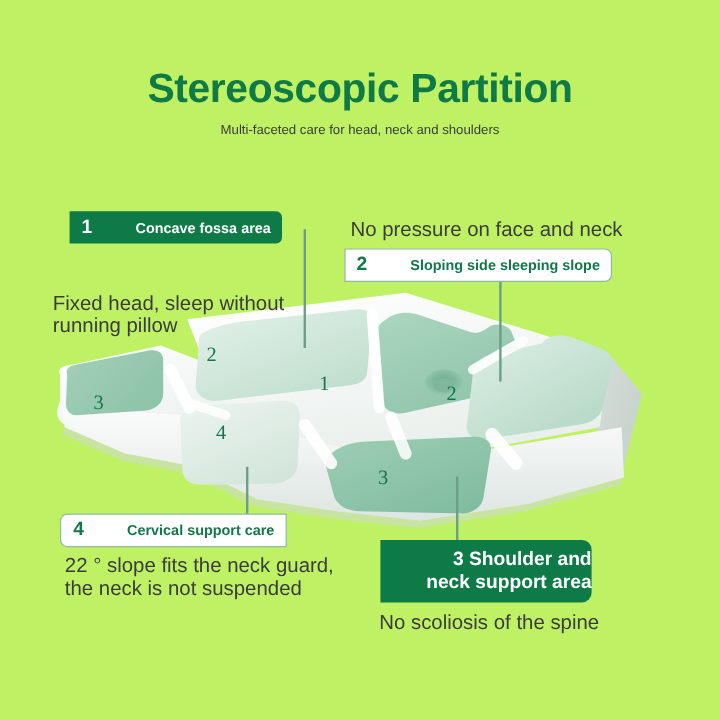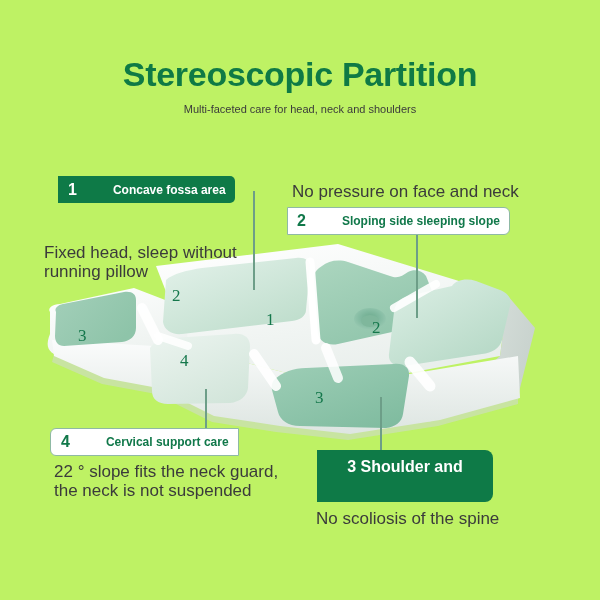--- a/index.html
+++ b/index.html
@@ -98,20 +98,21 @@
     border-radius: 0 8px 8px 0;
     display: block;
     text-align: center;
     padding-top: 7px;
   }
   #box3 .l1, #box3 .l2 {
     display: block;
     font-size: 16px;
     font-weight: bold;
     line-height: 19px;
+    text-align: right;
   }
 
   
   .desc {
     position: absolute;
     font-size: 17px;
     line-height: 19px;
     color: #3b3b3b;
   }
   #desc1 { left: 44px; top: 208px; width: 230px; margin-top: 35px; }
@@ -270,16 +271,17 @@
   </div>
 
   <div class="box box-outline" id="box4">
     <span class="num">4</span>
     <span class="txt">Cervical support care</span>
   </div>
   <div class="desc" id="desc4">22 ° slope fits the neck guard, the neck is not suspended</div>
 
   <div class="box box-filled" id="box3">
     <span class="l1">3   Shoulder and</span>
+    <span class="l2">neck support area</span>
   </div>
   <div class="desc" id="desc3">No scoliosis of the spine</div>
 
 </div>
 
 </body></html>

